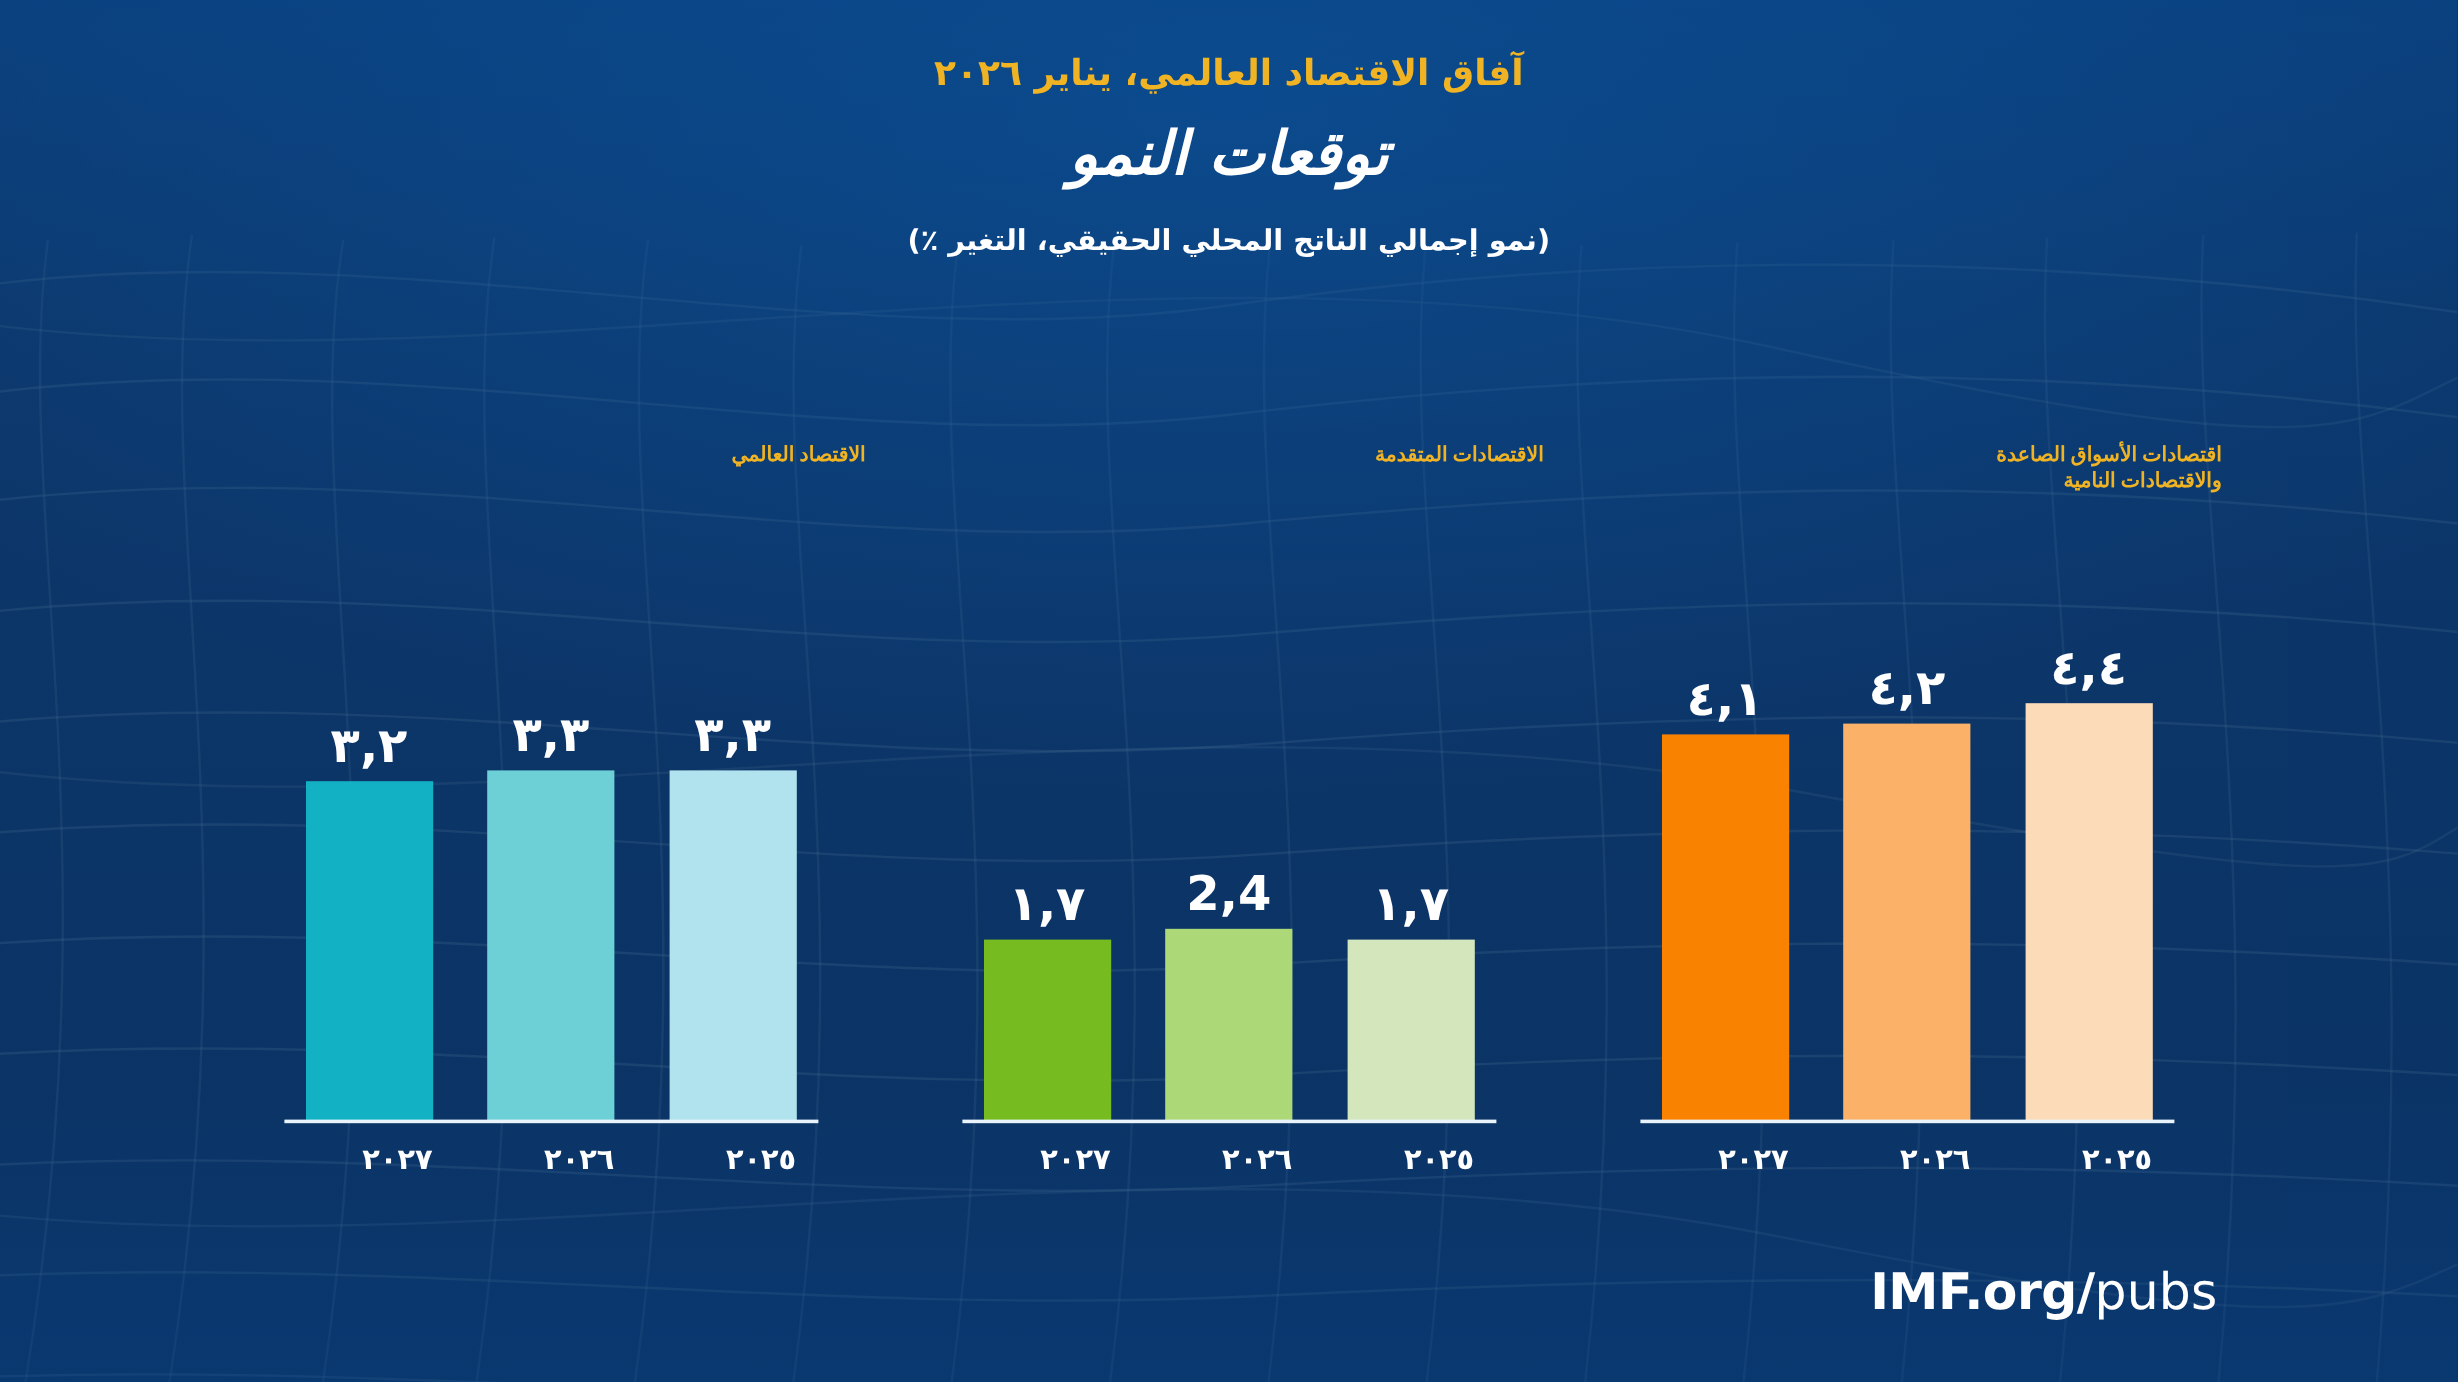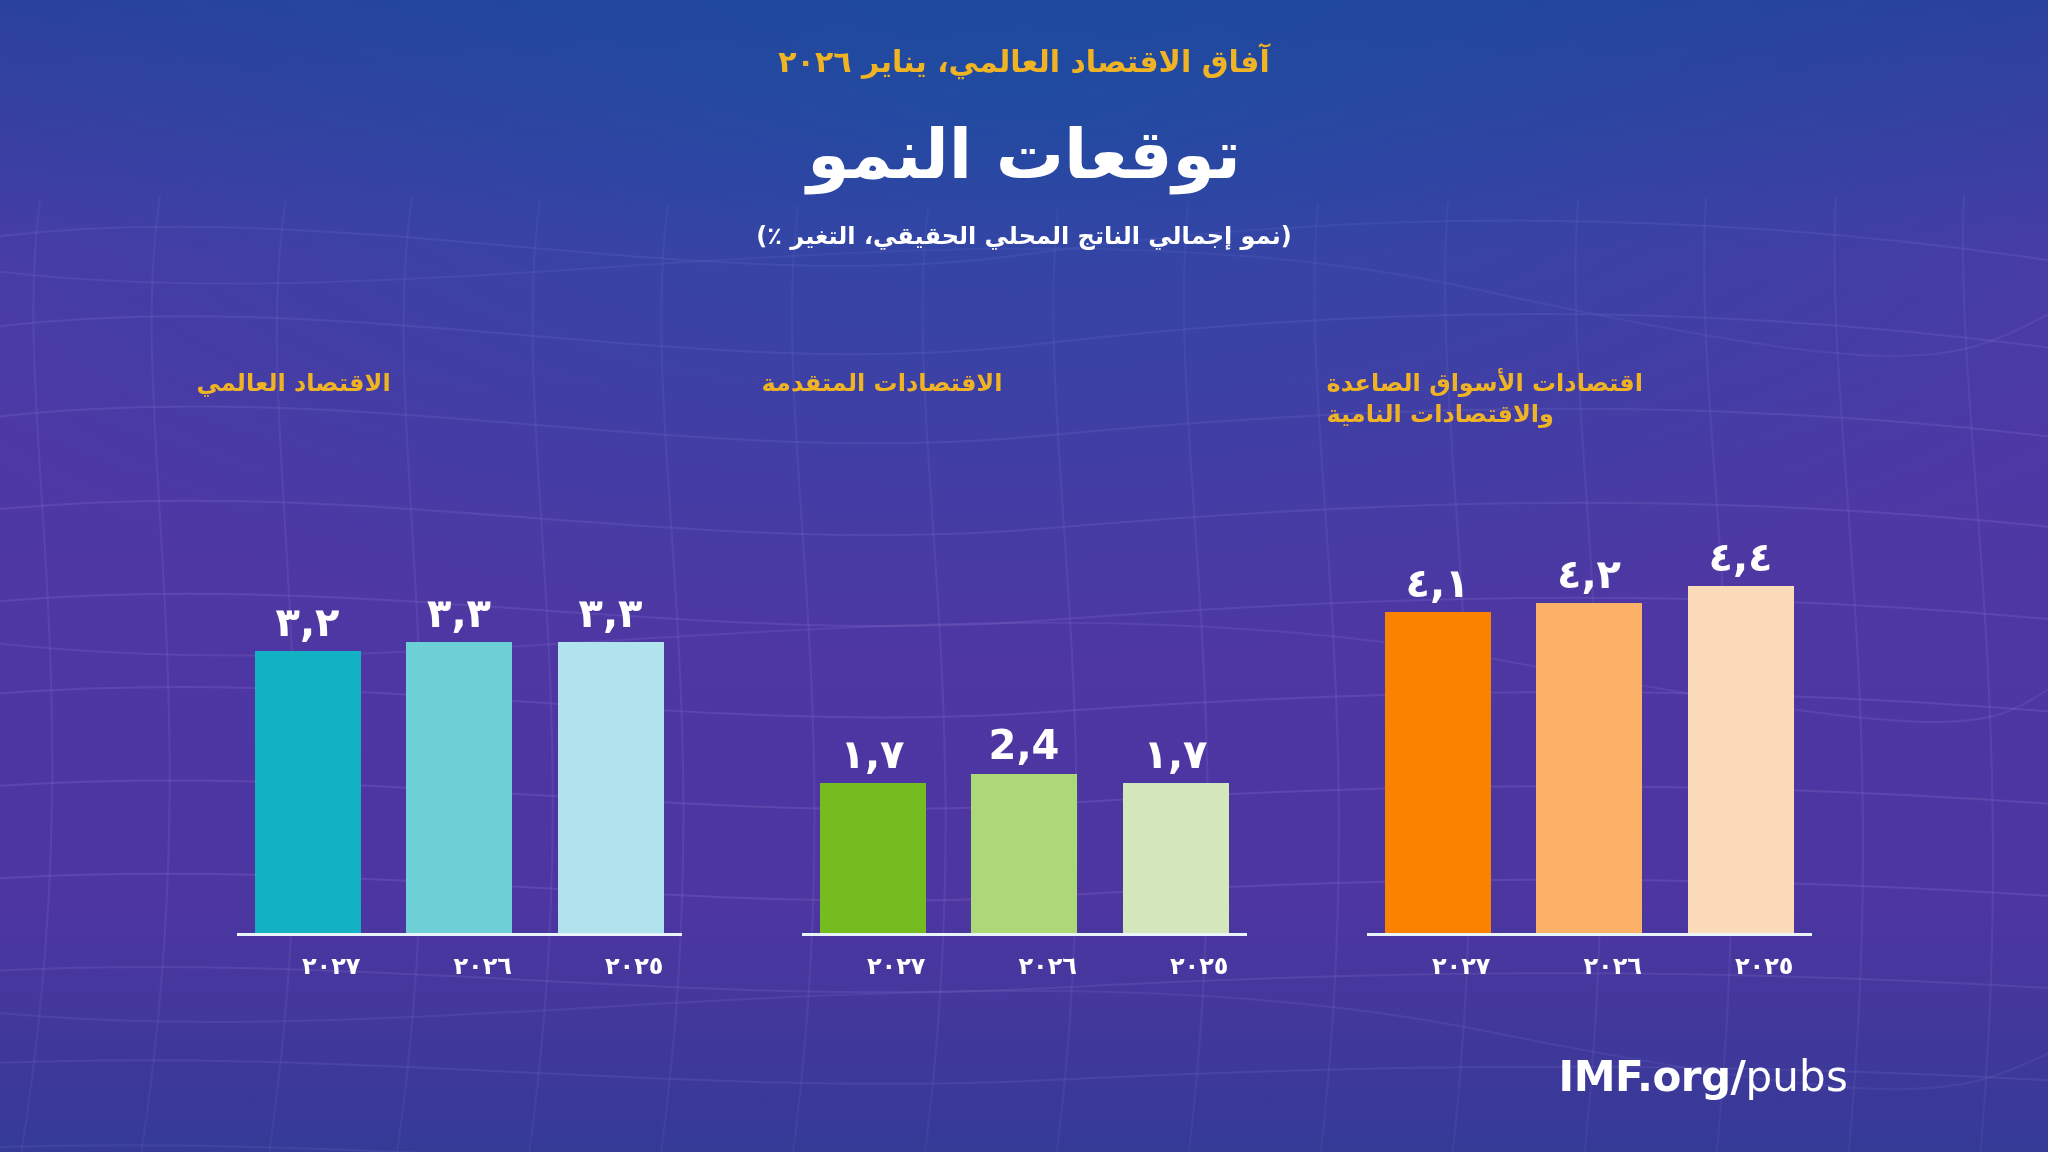--- a/index.html
+++ b/index.html
@@ -5,21 +5,21 @@
 <style>
   html, body {
     margin: 0;
     padding: 0;
     background: #0a4f9c;
   }
   #stage {
     position: relative;
     width: 2048px;
     height: 1152px;
-    background: #a21caf;
+    background: #0f172a;
     overflow: hidden;
     font-family: "DejaVu Sans", "Liberation Sans", sans-serif;
     direction: rtl;
   }
 
   
   .mesh {
     position: absolute;
     inset: 0;
     pointer-events: none;
@@ -45,24 +45,25 @@
   }
   .eyebrow {
     color: #f0b323;
     font-size: 30px;
     font-weight: 700;
     letter-spacing: .2px;
     line-height: 1.2;
   }
   .main-title {
     color: #ffffff;
-    font-size: 68px;
+    font-size: 50px;
     font-weight: 700;
     line-height: 1.15;
-    margin-top: 36px;
+    margin-top: 20px;
+    font-style: italic;
   }
   .subtitle {
     color: #ffffff;
     font-size: 24px;
     font-weight: 600;
     margin-top: 28px;
     line-height: 1.2;
   }
 
   
@@ -77,27 +78,28 @@
     justify-content: center;
     align-items: flex-start;
   }
   .panel {
     width: 565px;
     position: relative;
     height: 100%;
   }
   .panel-title {
     color: #f0b323;
-    font-size: 24px;
-    font-weight: 700;
-    text-align: left;
+    font-size: 17px;
+    font-weight: 700;
+    text-align: right;
     line-height: 1.28;
     min-height: 70px;
     padding: 0 20px;
     box-sizing: border-box;
+    font-family: Liberation Serif, serif;
   }
   .panel-title .l2 { display: block; }
 
   .plot {
     position: absolute;
     left: 0; right: 0;
     top: 96px;
     height: 522px;
   }
   .bars {

